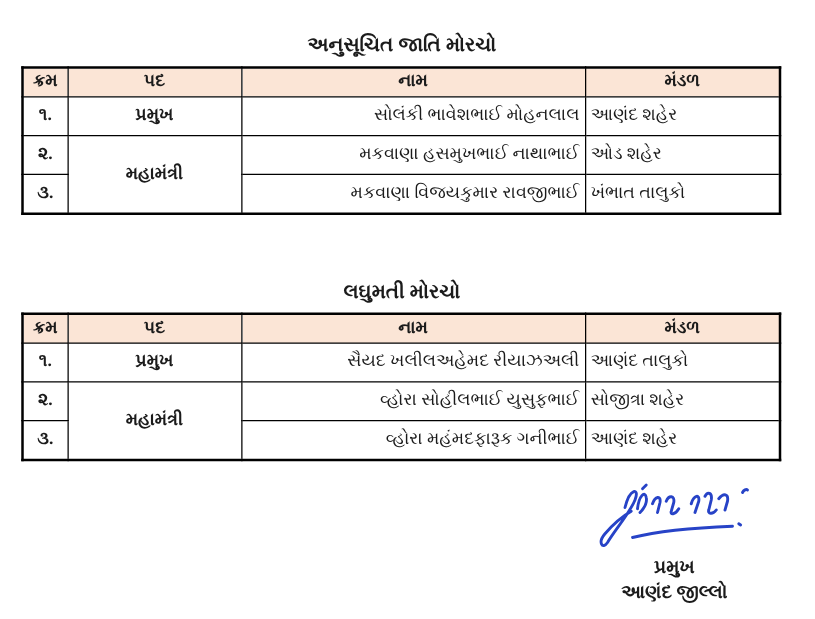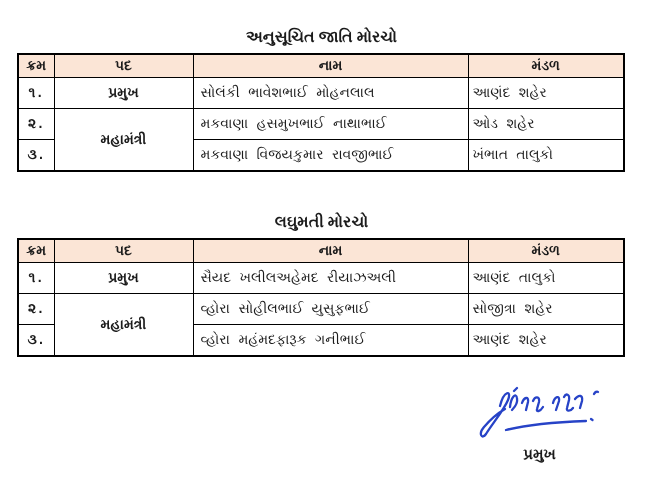--- a/index.html
+++ b/index.html
@@ -19,34 +19,33 @@
     position: absolute;
     inset: 0;
   }
   .table-block {
     position: absolute;
     left: 17px;
     width: 609px;
     margin-top: 22px;
   }
   .table-block.first  { top: 4px; }
-  .table-block.second { top: 189px; }
+  .table-block.second { top: 201px; }
   .table-title {
     margin: 0 0 5px 0;
     text-align: center;
     font-size: 16px;
     font-weight: bold;
     line-height: 22px;
   }
   table.data-table {
     border-collapse: collapse;
     table-layout: fixed;
     width: 606px;
     border: 2px solid #000000;
-    font-family: Liberation Mono, monospace;
   }
   col.c-no     { width: 36px;  }
   col.c-post   { width: 139px; }
   col.c-name   { width: 275px; }
   col.c-mandal { width: 156px; }
   .data-table th, .data-table td {
     border: 1px solid #000000;
     font-size: 14px;
     padding: 1px 4px;
     overflow: hidden;
@@ -61,21 +60,21 @@
   .data-table td { height: 28px; }
   td.td-no {
     text-align: center;
     font-weight: bold;
   }
   td.td-post {
     text-align: center;
     font-weight: bold;
   }
   td.td-name {
-    text-align: left;
+    text-align: right;
     padding-left: 7px;
   }
   td.td-mandal { }
 
   .sign-block {
     position: absolute;
     left: 452px;
     top: 382px;
     width: 175px;
     text-align: center;
@@ -188,15 +187,16 @@
         <path d="M63 19 C65 14 70 14 69 20 L67 27 C66 30 70 30 73 25"></path>
         <path d="M83 21 C85 14 90 13 89 19 L86 28"></path>
         <path d="M94 15 C96 11 100 12 99 18 L97 26 C96 29 100 30 103 26"></path>
         <path d="M105 17 C109 12 113 13 112 19 L110 26"></path>
         <path d="M36 48 C60 42 90 40 116 39"></path>
         <path d="M121 37 l1.5 1"></path>
         <path d="M124 12 c1 -2 3 -3 4 -2"></path>
       </g>
     </svg>
     <div class="sign-role">પ્રમુખ</div>
+    <div class="sign-district">આણંદ જીલ્લો</div>
   </div>
 
 </div>
 
 </body></html>

